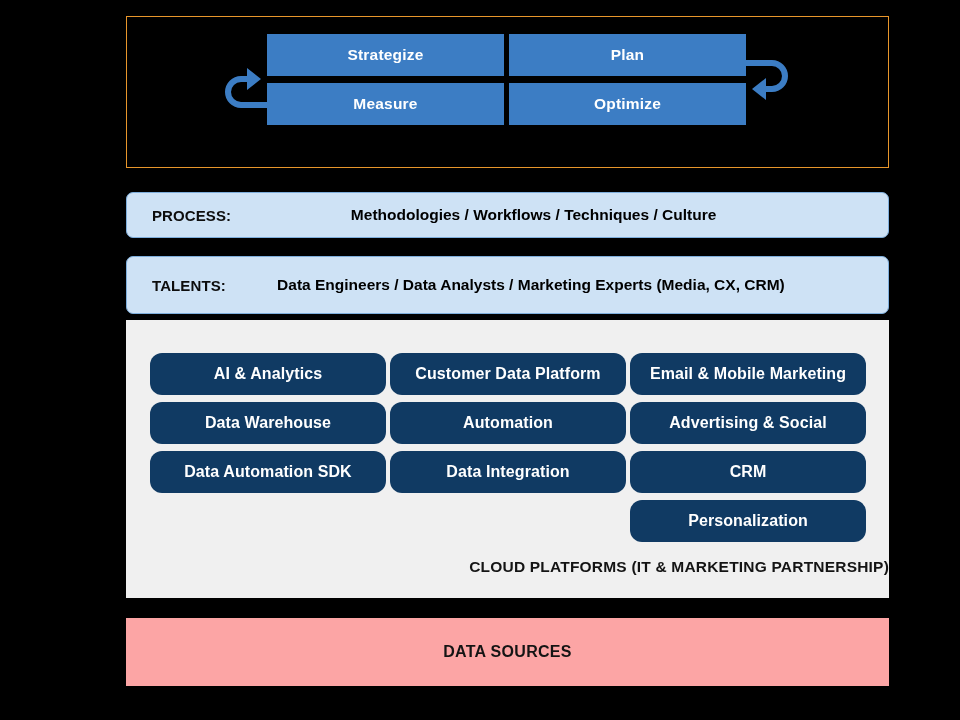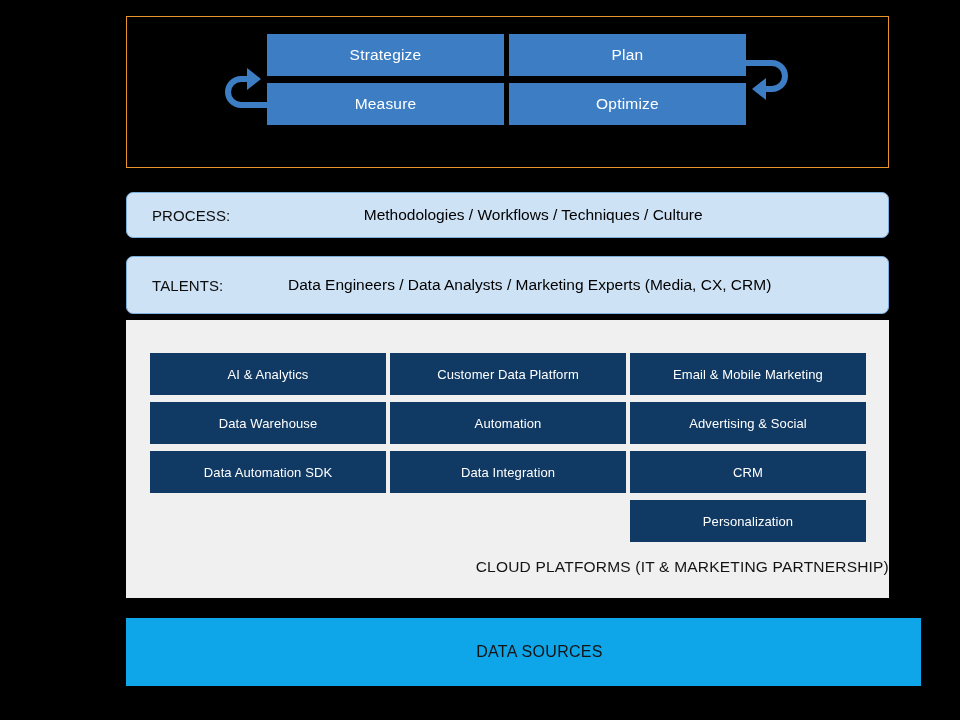--- a/index.html
+++ b/index.html
@@ -13,20 +13,21 @@
     overflow: hidden;
     font-family: "Liberation Sans", sans-serif;
     -webkit-font-smoothing: antialiased;
   }
 
   #stage {
     position: relative;
     width: 960px;
     height: 720px;
     background: #000000;
+    font-weight: bold;
   }
 
   
   .cycle-panel {
     position: absolute;
     left: 126px;
     top: 16px;
     width: 763px;
     height: 152px;
     border: 1px solid #E8962B;
@@ -125,22 +126,23 @@
     grid-auto-rows: 42px;
     column-gap: 4px;
     row-gap: 7px;
   }
   .cloud-cell {
     background: #103A63;
     color: #FFFFFF;
     display: flex;
     align-items: center;
     justify-content: center;
-    font-size: 13px;
+    font-size: 16px;
     letter-spacing: 0.1px;
+    border-radius: 12px;
   }
   .cloud-cell.empty {
     background: transparent;
   }
 
   .cloud-caption {
     position: absolute;
     left: 0;
     right: 0;
     top: 238px;
@@ -150,25 +152,24 @@
     letter-spacing: 0.2px;
   }
 
   
   .sources-bar {
     position: absolute;
     left: 126px;
     top: 618px;
     width: 763px;
     height: 68px;
-    background: #0ea5e9;
+    background: #fca5a5;
     display: flex;
     align-items: center;
     justify-content: center;
-    padding-left: 32px;
   }
   .sources-label {
     font-size: 16px;
     color: #141414;
     letter-spacing: 0.3px;
   }
 </style>
 </head>
 <body>
 

